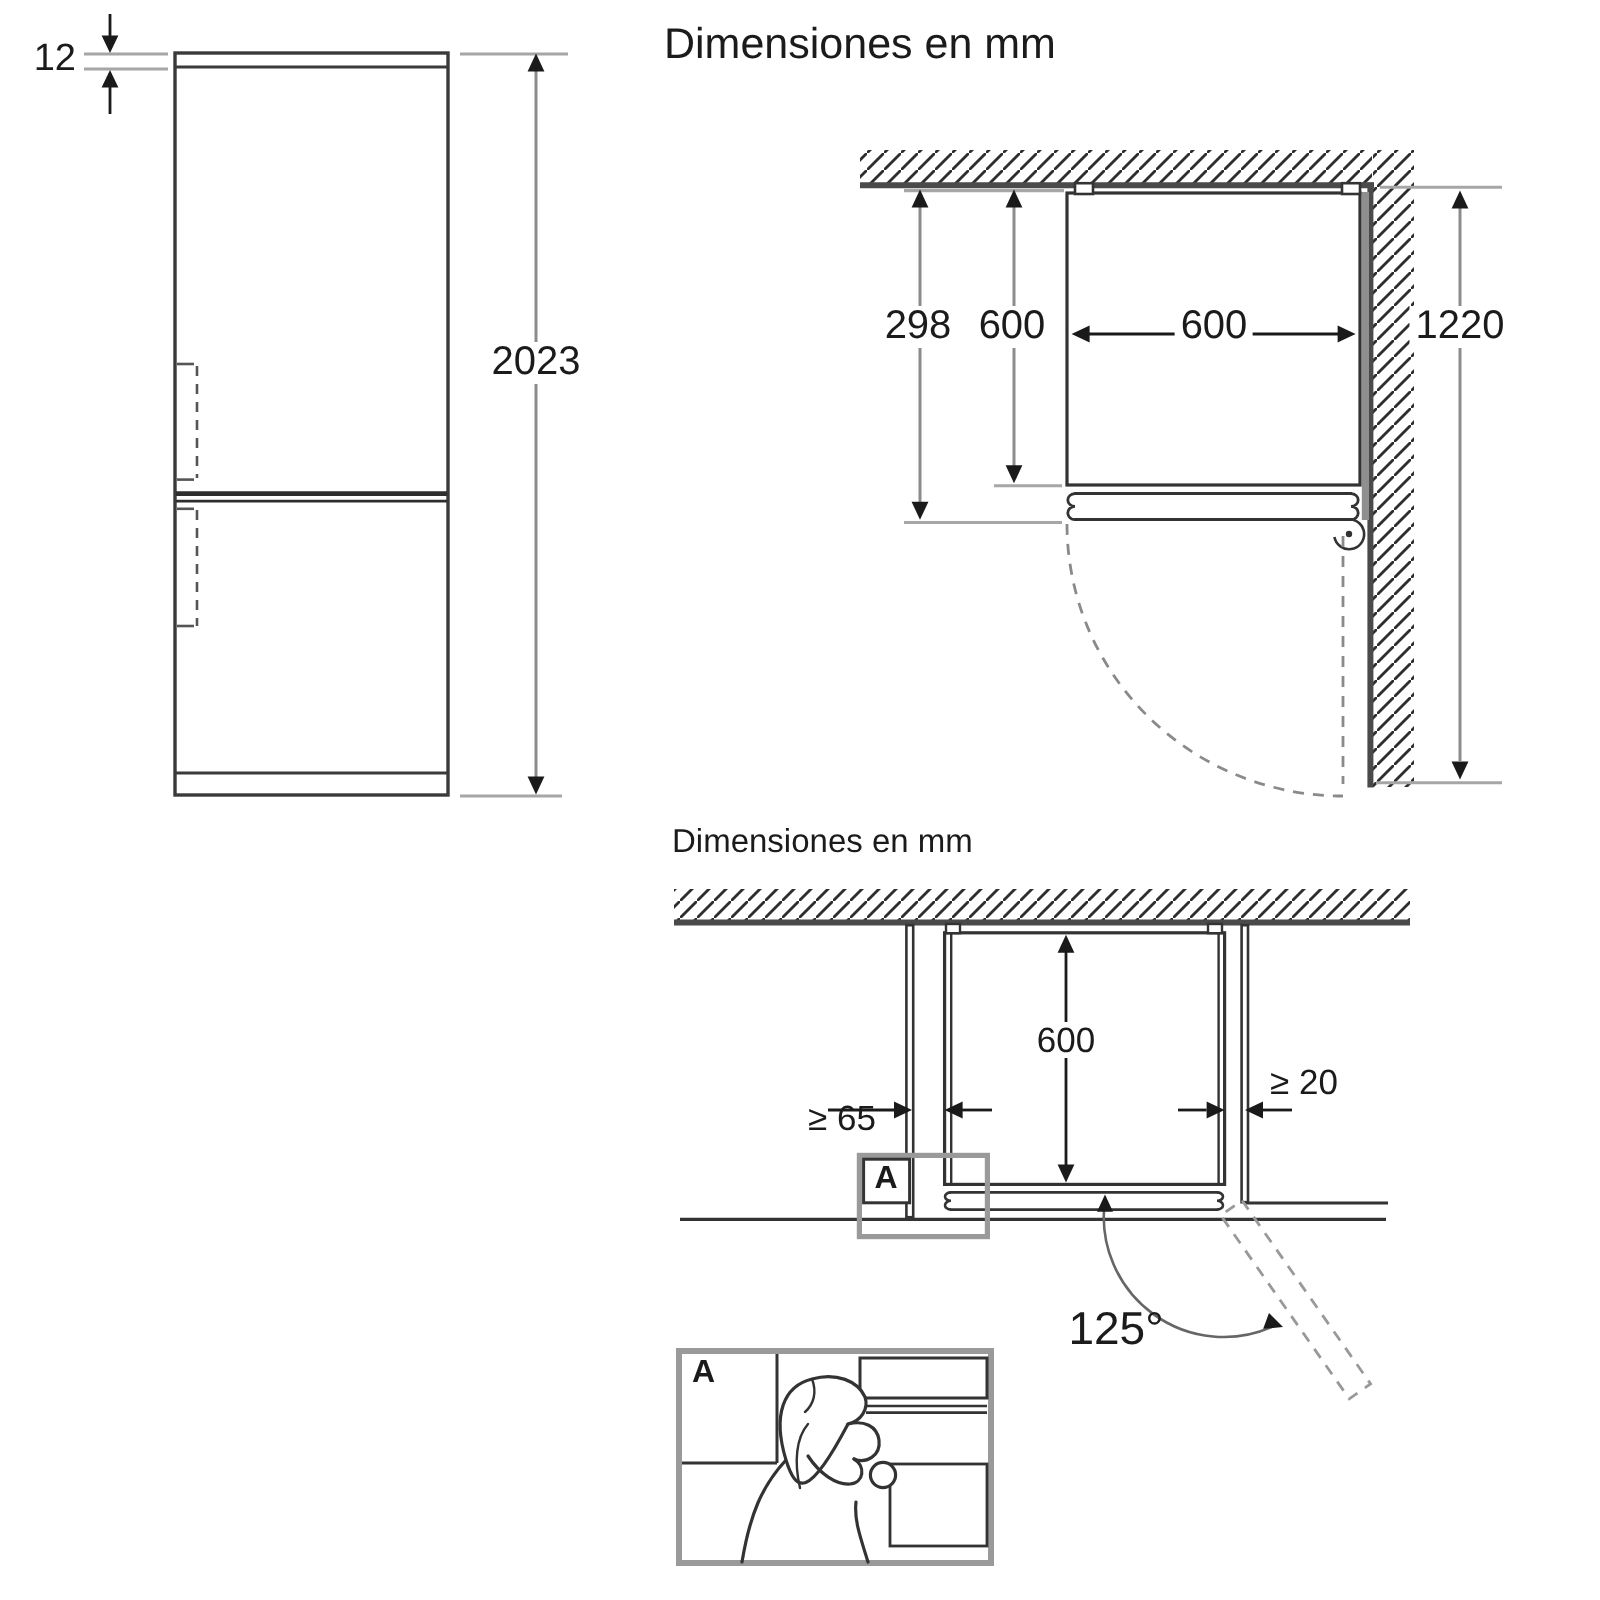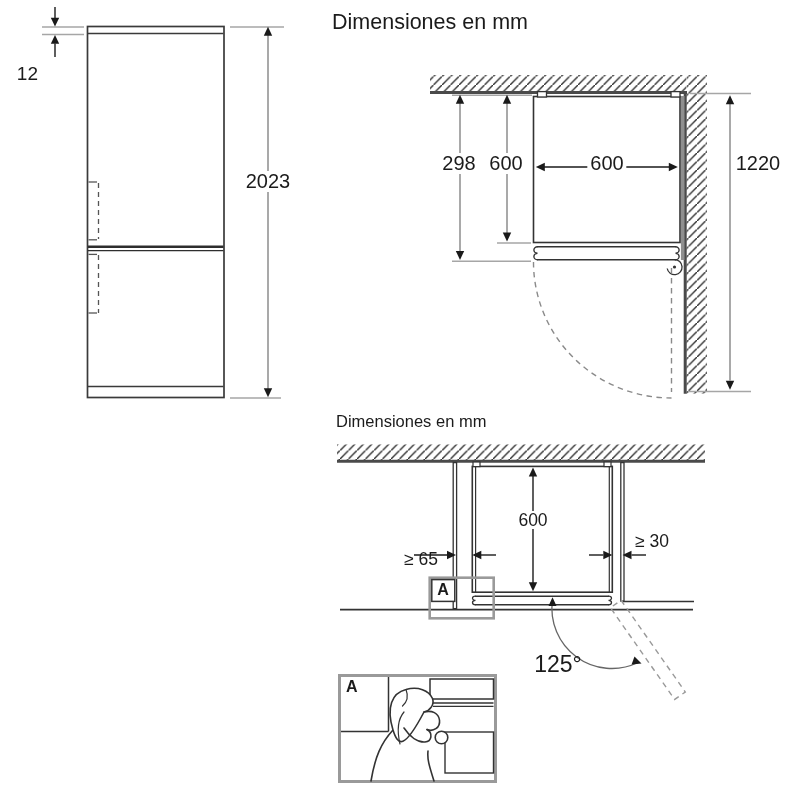--- a/index.html
+++ b/index.html
@@ -199,30 +199,30 @@
       <path d="M393,730 C386,707 392,693 406,689.5 C418,686 429,690.5 432.5,698.5 C434.5,704.5 430.5,710.5 424,712 C404,750 398,746 393,730 Z" fill="#ffffff" stroke-linejoin="round"></path>
       <path d="M424,712 C432,710 438.5,713 439.5,720 C440.5,728 433,732 427,729.5" fill="none"></path>
       <path d="M427,729.5 C433,733 432,741.5 425,742 C418,742.5 410,737 404,728" fill="none"></path>
       <circle cx="441.5" cy="737.5" r="6.3" fill="#ffffff"></circle>
       <path d="M400,744 C397,731 398,719 404,712" fill="none" stroke-width="1.2"></path>
       <path d="M406,689.5 C408.5,696 407,702 402.5,706" fill="none" stroke-width="1.2"></path>
     </g>
   </g>
 </svg>
 
-<div class="lbl dim rt" style="left:6px;top:20px;width:32px;font-size:19px;margin-top:44px;">12</div>
+<div class="lbl dim rt" style="left:6px;top:20px;width:32px;font-size:19px;">12</div>
 <div class="lbl dim ctr bg" style="left:268px;top:171px;">2023</div>
 
 <div class="lbl title-lg" style="left:332px;top:11px;">Dimensiones en mm</div>
 <div class="lbl dim ctr bg" style="left:459px;top:153px;">298</div>
 <div class="lbl dim ctr bg" style="left:506px;top:153px;">600</div>
 <div class="lbl dim ctr bg" style="left:607px;top:153px;">600</div>
-<div class="lbl dim ctr bg" style="left:758px;top:153px;">1220</div>
+<div class="lbl dim ctr bg" style="left:730px;top:153px;">1220</div>
 
 <div class="lbl title-sm" style="left:336px;top:413px;">Dimensiones en mm</div>
 <div class="lbl dim-s ctr bg" style="left:533px;top:511px;">600</div>
 <div class="lbl dim-s ctr" style="left:421px;top:550px;">≥ 65</div>
-<div class="lbl dim-s ctr" style="left:652px;top:532px;">≥ 30</div>
+<div class="lbl dim-s ctr" style="left:652px;top:532px;">≥ 20</div>
 <div class="lbl ctr" style="left:558px;top:652px;font-size:23px;">125°</div>
 <div class="lbl marker ctr" style="left:443px;top:582px;">A</div>
 <div class="lbl marker" style="left:346px;top:679px;">A</div>
 
 </div>
 
 </body></html>

